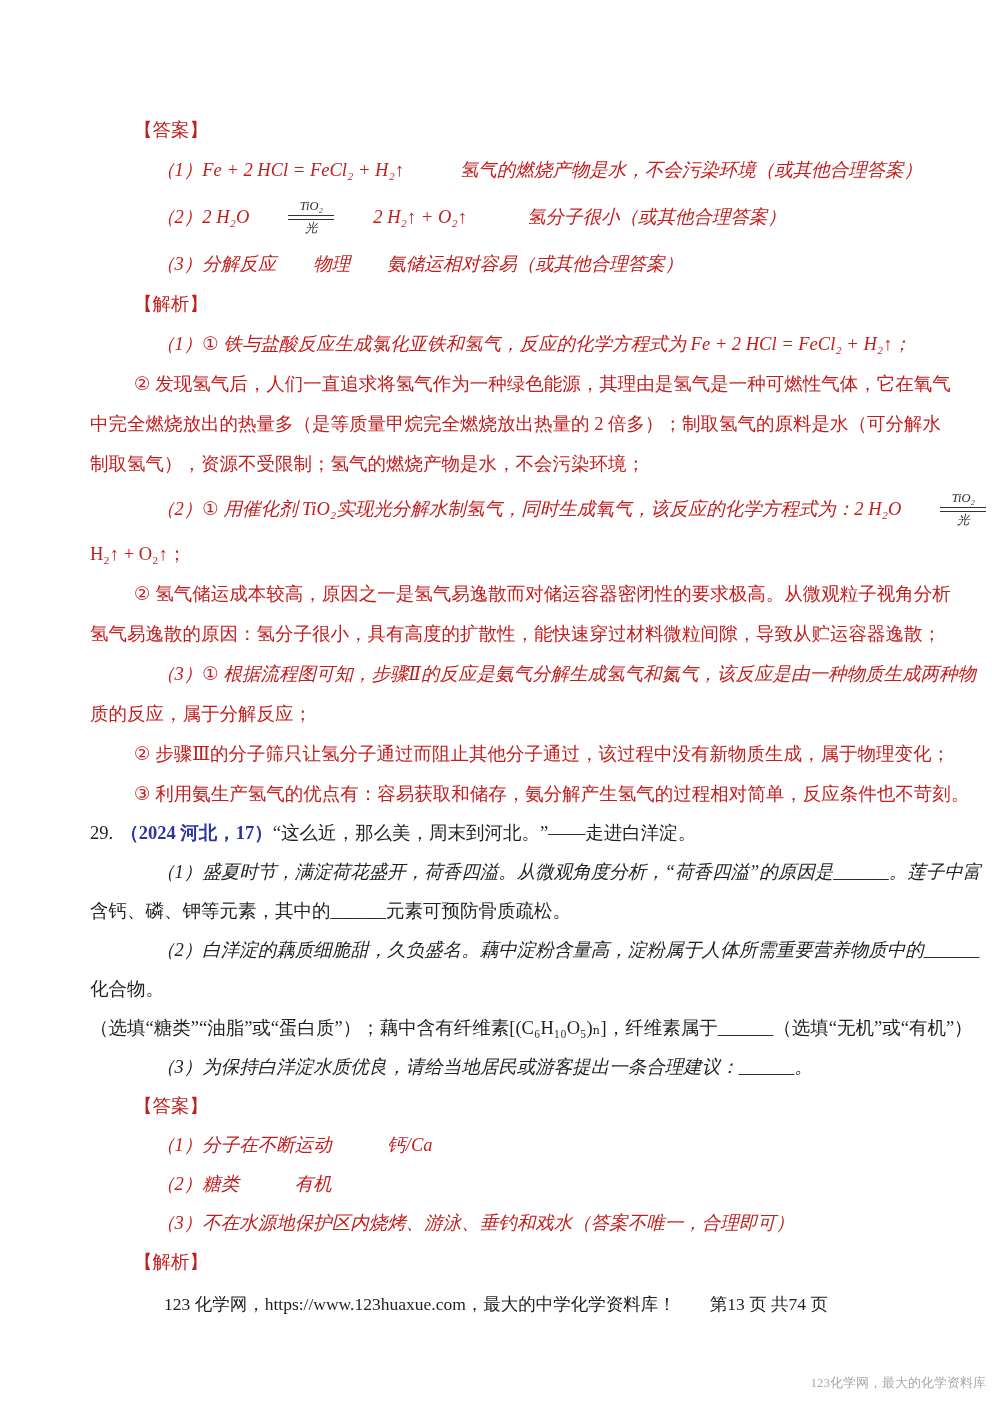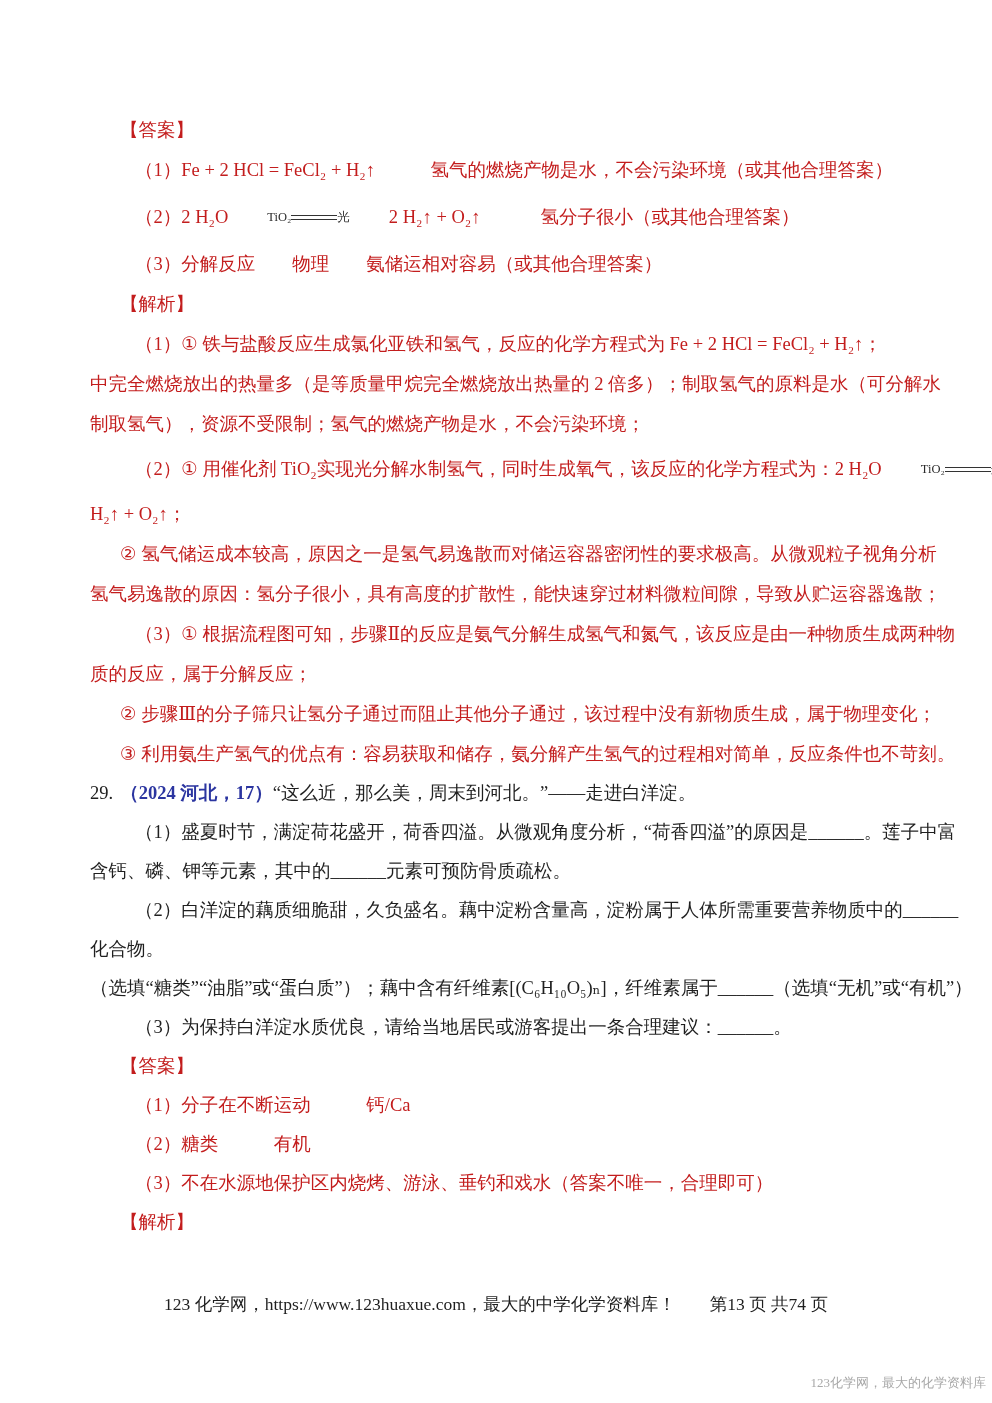--- a/index.html
+++ b/index.html
@@ -10,26 +10,26 @@
     font-family:"Liberation Serif","DejaVu Serif","DejaVu Sans",serif;
     font-size:18.5px;
     color:#1f1f1f;
     overflow:hidden;
   }
   .doc{padding:110px 78px 0 90px;}
   .ln{line-height:40px;height:40px;white-space:nowrap;}
   .sec29 .ln{line-height:39px;height:39px;}
   .red{color:#c31d1d;}
   .blue{color:#2b35a0;font-weight:bold;text-align:right;}
-  .ind-h{margin-left:30px;}   
-  .ind-n{margin-left:45px;}   
+  .ind-h{margin-left:44px;}   
+  .ind-n{margin-left:66px;font-style:italic;}   
   .eq{height:54px;display:flex;align-items:center;gap:30px;}
   .eq2{height:50px;}
   .stack{
-    display:inline-flex;align-items:center;
+    display:inline-flex;flex-direction:column;align-items:center;
     margin:0 9px;color:#2a2a2a;justify-content:center;
   }
   .stack .ca,.stack .cb{font-size:12.5px;line-height:1.15;}
   .stack .cl{width:46px;height:3px;border-top:1.5px solid #333;border-bottom:1.5px solid #333;margin:1px 0;}
   .note{margin-left:30px;}
   .qnum{margin-right:7px;}
   .footer{
     position:absolute;top:1292px;left:0;width:100%;
     text-align:center;font-size:17.5px;color:#1f1f1f;white-space:nowrap;
   }
@@ -54,20 +54,21 @@
         <span class="cl"></span>
         <span class="cb">光</span>
       </span>
       <span>2 H₂↑ + O₂↑</span>
       <span class="note">氢分子很小（或其他合理答案）</span>
     </div>
     <div class="ln red ind-n">（3）分解反应　　物理　　氨储运相对容易（或其他合理答案）</div>
 
     <div class="ln red ind-h">【解析】</div>
     <div class="ln red ind-n">（1）① 铁与盐酸反应生成氯化亚铁和氢气，反应的化学方程式为 Fe + 2 HCl = FeCl₂ + H₂↑；</div>
+    <div class="ln red ind-h">② 发现氢气后，人们一直追求将氢气作为一种绿色能源，其理由是氢气是一种可燃性气体，它在氧气</div>
     <div class="ln red">中完全燃烧放出的热量多（是等质量甲烷完全燃烧放出热量的 2 倍多）；制取氢气的原料是水（可分解水</div>
     <div class="ln red">制取氢气），资源不受限制；氢气的燃烧产物是水，不会污染环境；</div>
     <div class="ln red ind-n eq eq2">
       <span>（2）① 用催化剂 TiO₂实现光分解水制氢气，同时生成氧气，该反应的化学方程式为：2 H₂O</span>
       <span class="stack">
         <span class="ca">TiO₂</span>
         <span class="cl"></span>
         <span class="cb">光</span>
       </span>
       <span>2</span>

